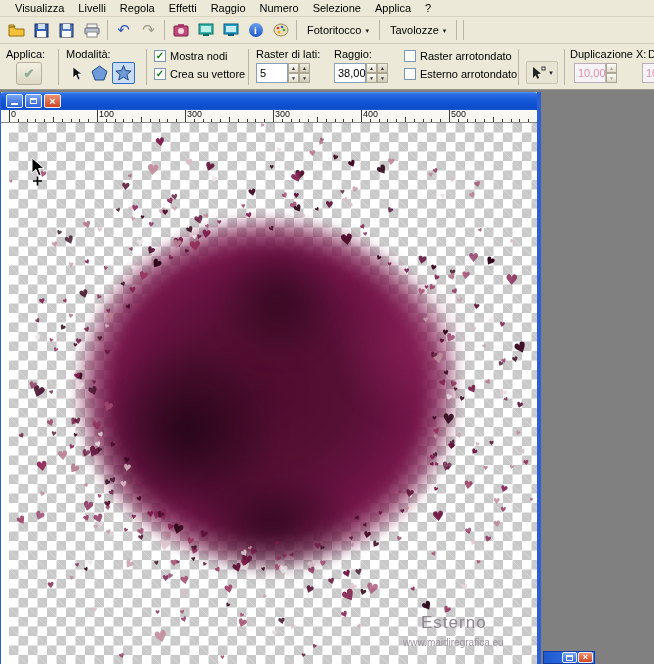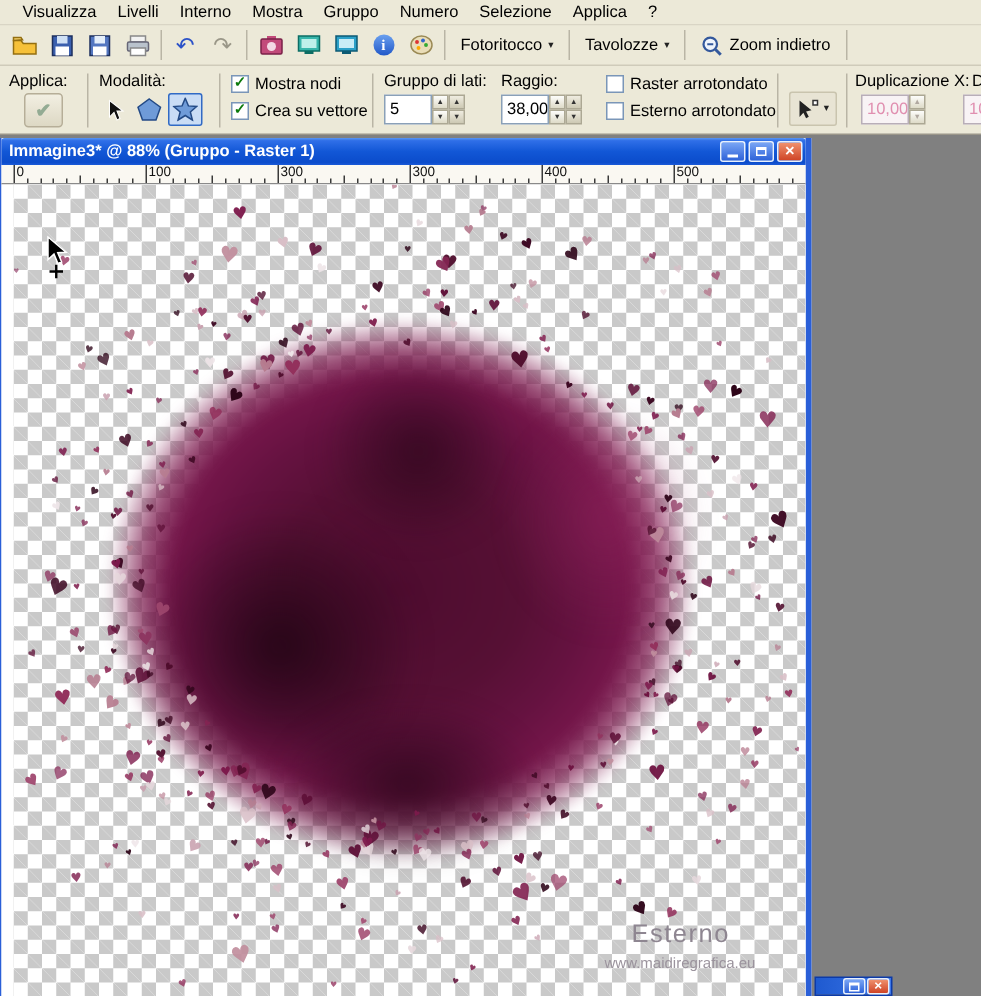--- a/index.html
+++ b/index.html
@@ -89,23 +89,23 @@
     justify-content:flex-end;gap:1px;padding:1px;background:linear-gradient(90deg,#1f5ad0,#3c77e8);border:1px solid #0c3aa8}
 </style>
 </head>
 <body>
 
 <div class="screen">
 
   <div class="menubar">
     <span class="menu-item">Visualizza</span>
     <span class="menu-item">Livelli</span>
-    <span class="menu-item">Interno</span>
-    <span class="menu-item">Mostra</span>
-    <span class="menu-item">Gruppo</span>
+    <span class="menu-item">Regola</span>
+    <span class="menu-item">Effetti</span>
+    <span class="menu-item">Raggio</span>
     <span class="menu-item">Numero</span>
     <span class="menu-item">Selezione</span>
     <span class="menu-item">Applica</span>
     <span class="menu-item">?</span>
   </div>
 
   <div class="toolbar">
     <div class="tbtn">
       <svg width="18" height="15" viewBox="0 0 18 15">
           <path d="M1 13V4h5l1.5 2H16v7z" fill="#f6c13a" stroke="#946f10"></path>
@@ -178,28 +178,20 @@
     <div class="tdrop">
       <span>Fotoritocco</span>
       <span class="caret">▾</span>
     </div>
     <div class="tsep"></div>
     <div class="tdrop">
       <span>Tavolozze</span>
       <span class="caret">▾</span>
     </div>
     <div class="tsep"></div>
-    <div class="tdrop">
-      <svg width="15" height="15">
-          <circle cx="6.5" cy="6.5" r="4.5" fill="#eef4fc" stroke="#33589c" stroke-width="1.5"></circle>
-          <line x1="4.5" y1="6.5" x2="8.5" y2="6.5" stroke="#33589c" stroke-width="1.2"></line>
-          <line x1="10" y1="10" x2="13.5" y2="13.5" stroke="#33589c" stroke-width="2"></line>
-        </svg>
-      <span>Zoom indietro</span>
-    </div>
     <div class="tsep"></div>
   </div>
 
   <div class="optionsbar">
     <span class="olabel" style="left:6px">Applica:</span>
     <div class="applybtn">
       <span class="applycheck">✔</span>
     </div>
     <div class="osep" style="left:58px"></div>
 
@@ -224,21 +216,21 @@
     <label class="ocheck" style="left:154px;top:5px">
       <span class="cbox">✓</span>
       <span>Mostra nodi</span>
     </label>
     <label class="ocheck" style="left:154px;top:23px">
       <span class="cbox">✓</span>
       <span>Crea su vettore</span>
     </label>
     <div class="osep" style="left:248px"></div>
 
-    <span class="olabel" style="left:256px">Gruppo di lati:</span>
+    <span class="olabel" style="left:256px">Raster di lati:</span>
     <div class="spinner" style="left:256px">
       <div class="spinval">5</div>
       <div class="spincol">
           <span class="sa">▲</span>
           <span class="sa">▼</span>
         </div>
       <div class="spincol alt">
           <span class="sa">▲</span>
           <span class="sa">▼</span>
         </div>
@@ -286,21 +278,20 @@
     </div>
     <span class="olabel" style="left:648px">Dup</span>
     <div class="spinner disabled" style="left:642px">
       <div class="spinval">10,00</div>
     </div>
   </div>
 
   <div class="workspace">
     <div class="img-window">
       <div class="titlebar">
-        <span class="title">Immagine3* @  88% (Gruppo - Raster 1)</span>
         <span class="winbtns">
           <span class="wbtn">
               <span class="glyph-min"></span>
             </span>
           <span class="wbtn">
               <span class="glyph-restore"></span>
             </span>
           <span class="wbtn close">×</span>
         </span>
       </div>

